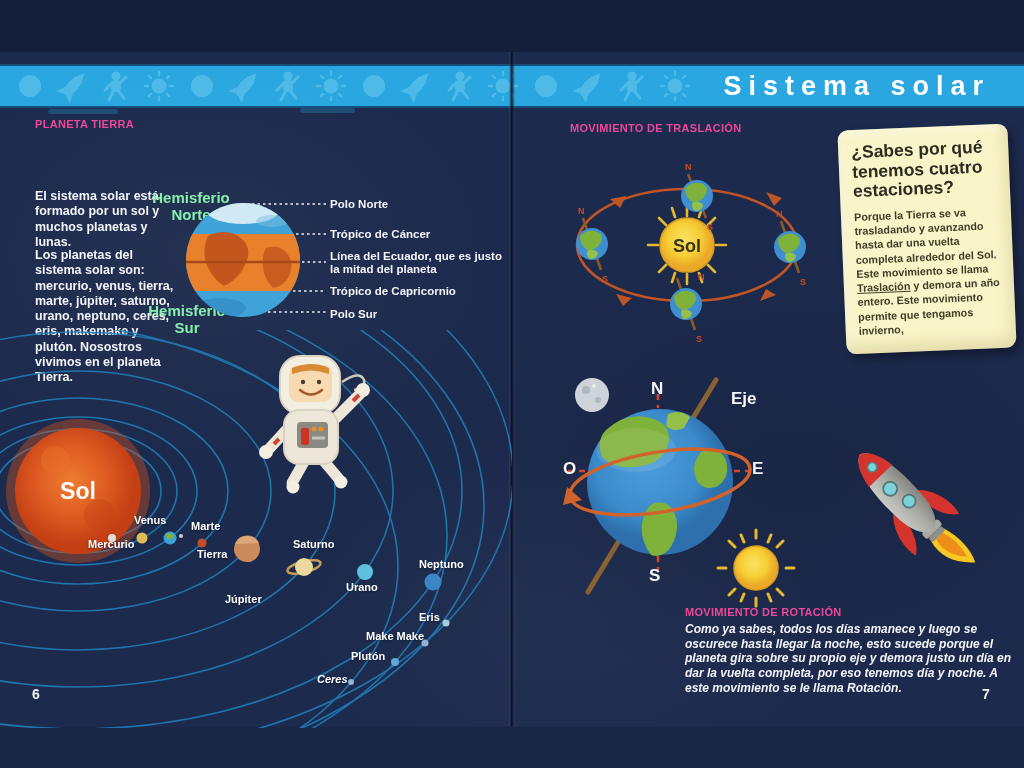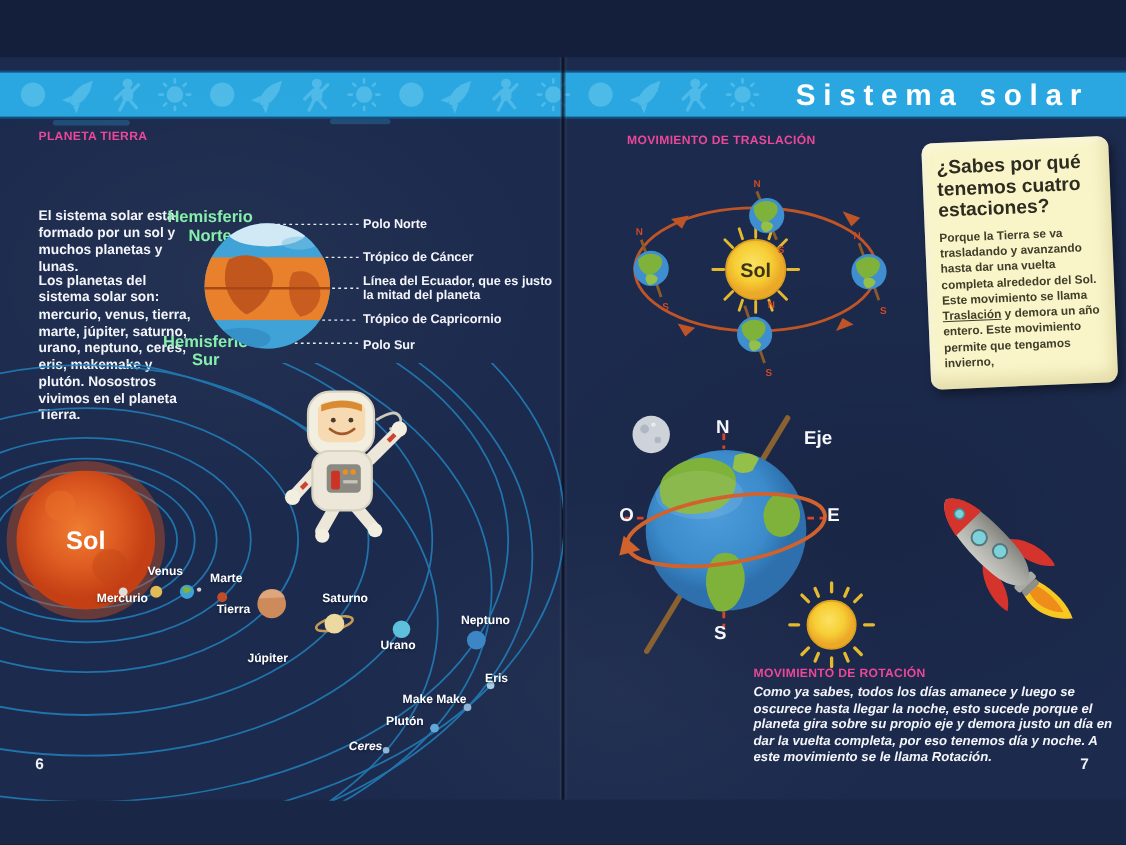--- a/index.html
+++ b/index.html
@@ -185,21 +185,21 @@
   </svg>
 
   <span class="planet-label" style="left:88px;top:538px;">Mercurio</span>
   <span class="planet-label" style="left:134px;top:514px;">Venus</span>
   <span class="planet-label" style="left:157px;top:548px;margin-left:40px;">Tierra</span>
   <span class="planet-label" style="left:191px;top:520px;">Marte</span>
   <span class="planet-label" style="left:225px;top:566px;margin-top:27px;">Júpiter</span>
   <span class="planet-label" style="left:293px;top:538px;">Saturno</span>
   <span class="planet-label" style="left:346px;top:581px;">Urano</span>
   <span class="planet-label" style="left:419px;top:558px;">Neptuno</span>
-  <span class="planet-label" style="left:419px;top:611px;margin-left:22px;">Eris</span>
+  <span class="planet-label" style="left:419px;top:611px;">Eris</span>
   <span class="planet-label" style="left:366px;top:630px;">Make Make</span>
   <span class="planet-label" style="left:351px;top:650px;">Plutón</span>
   <span class="planet-label" style="left:317px;top:673px;font-style:italic;">Ceres</span>
 
   <svg style="left:250px;top:352px;" width="135" height="142" viewBox="0 0 135 142">
     <path d="M92,30 q18,-12 22,-2 q2,8 -10,10" fill="none" stroke="#cfcabb" stroke-width="2.5"></path>
     <g stroke="#ece7d8" stroke-width="11" stroke-linecap="round" fill="none">
       <line x1="86" y1="66" x2="110" y2="42"></line>
       <line x1="40" y1="74" x2="19" y2="97"></line>
       <line x1="55" y1="108" x2="42" y2="131"></line>

